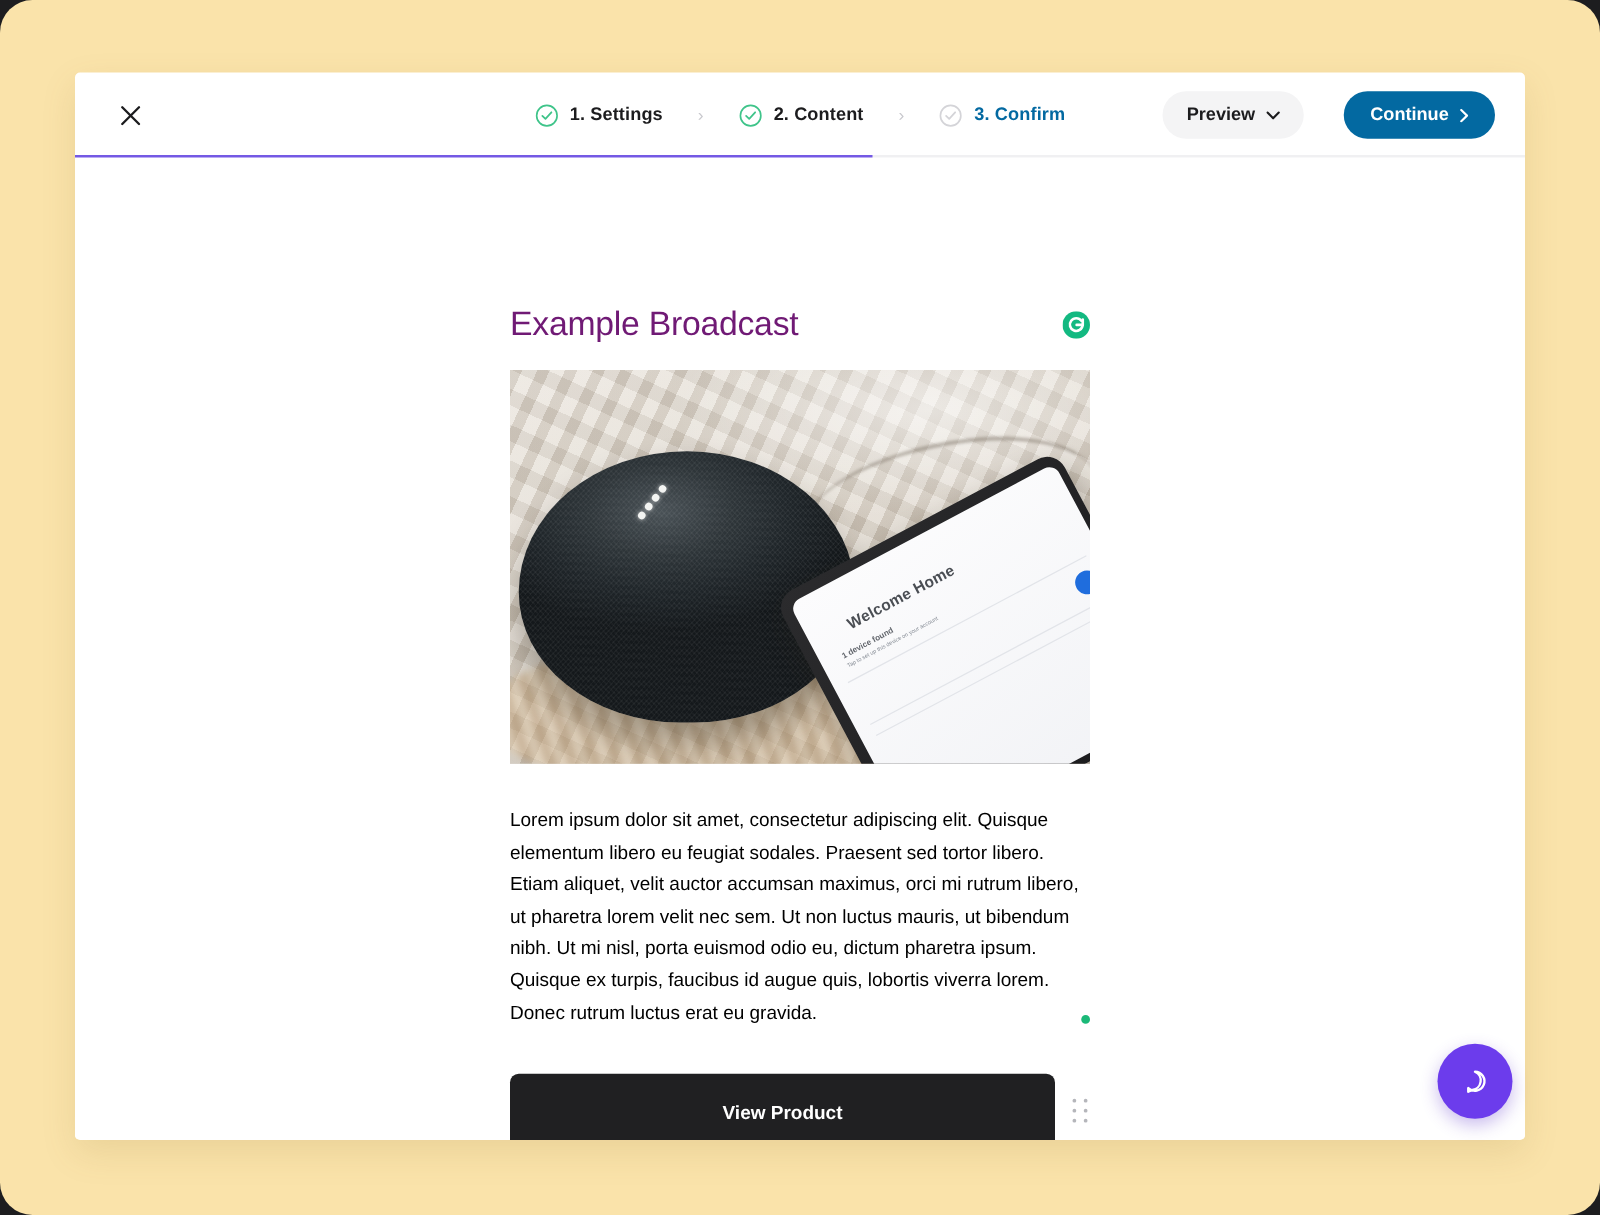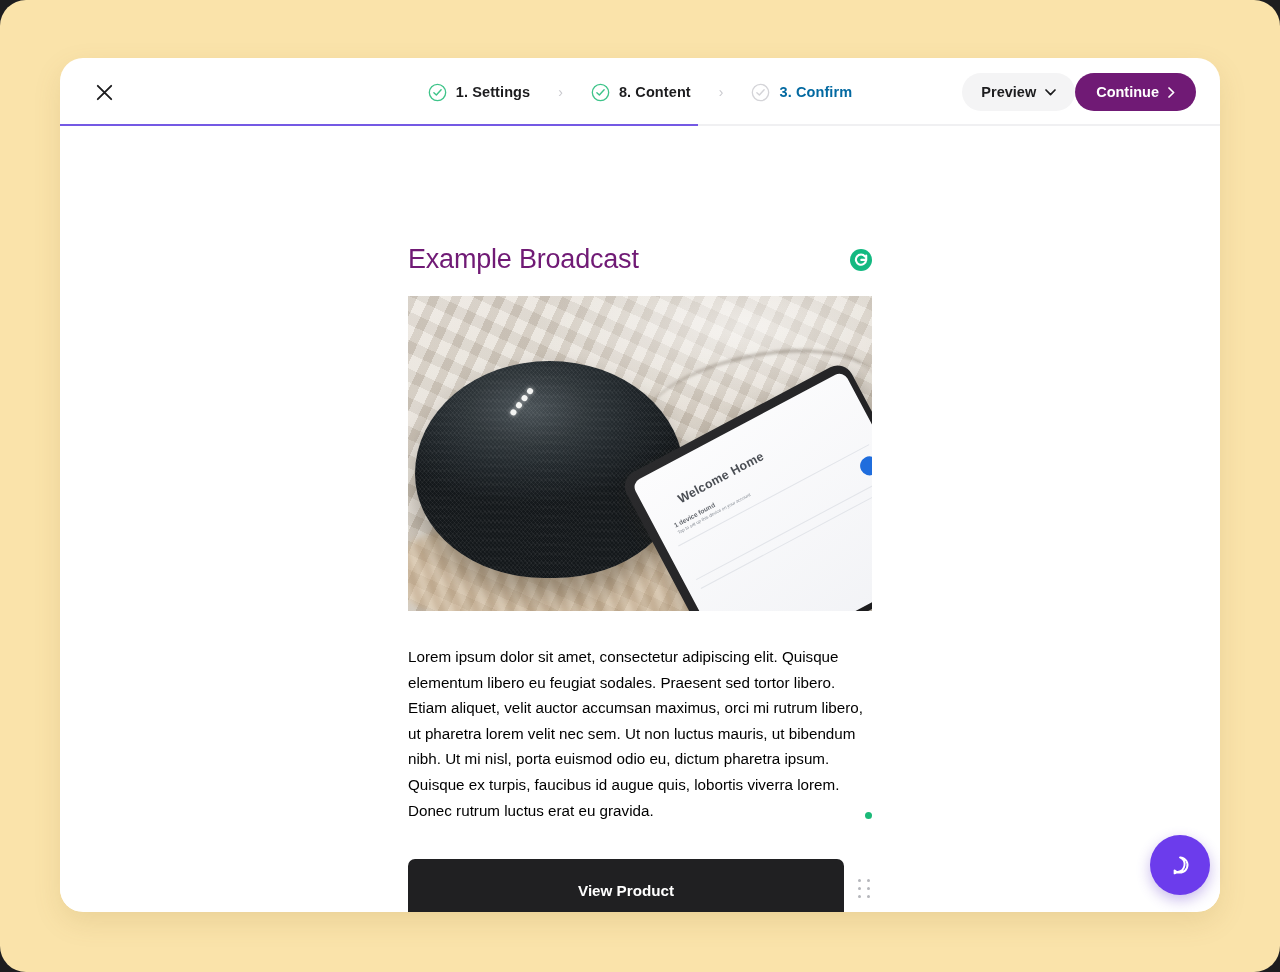--- a/index.html
+++ b/index.html
@@ -22,21 +22,21 @@
   }
 
   
   .card {
     position: absolute;
     left: 60px;
     top: 58px;
     width: 1160px;
     height: 854px;
     background: #ffffff;
-    border-radius: 23px;
+    border-radius: 4px;
     box-shadow: 0 10px 28px rgba(130, 100, 30, 0.13);
     overflow: hidden;
   }
 
   
   .header {
     position: relative;
     height: 68px;
     display: flex;
     align-items: center;
@@ -99,21 +99,21 @@
     font-size: 14px;
     margin: 0 22px;
     pointer-events: none;
     user-select: none;
   }
 
   .header-actions {
     margin-left: auto;
     display: flex;
     align-items: flex-start;
-    gap: 0;
+    gap: 32px;
     z-index: 2;
   }
 
   .preview-btn {
     display: flex;
     align-items: center;
     gap: 9px;
     background: #f4f4f5;
     border: none;
     border-radius: 999px;
@@ -123,21 +123,21 @@
     font-weight: bold;
     color: #1c1c1e;
     cursor: pointer;
     font-family: "Liberation Sans", sans-serif;
   }
 
   .continue-btn {
     display: flex;
     align-items: center;
     gap: 9px;
-    background: #701a75;
+    background: #0369a1;
     border: none;
     border-radius: 999px;
     padding: 12px 21px;
     height: 38px;
     font-size: 14.5px;
     font-weight: bold;
     color: #ffffff;
     cursor: pointer;
     font-family: "Liberation Sans", sans-serif;
   }
@@ -422,21 +422,21 @@
           <span class="step-label">1. Settings</span>
         </div>
 
         <span class="step-sep">›</span>
 
         <div class="step">
           <svg class="step-circle" viewBox="0 0 20 20">
             <circle cx="10" cy="10" r="8.6" fill="none" stroke="#3fc48a" stroke-width="1.4"></circle>
             <path d="M6.2 10.2 L8.8 12.7 L13.8 7.2" fill="none" stroke="#3fc48a" stroke-width="1.5" stroke-linecap="round" stroke-linejoin="round"></path>
           </svg>
-          <span class="step-label">8. Content</span>
+          <span class="step-label">2. Content</span>
         </div>
 
         <span class="step-sep">›</span>
 
         <div class="step inactive">
           <svg class="step-circle" viewBox="0 0 20 20">
             <circle cx="10" cy="10" r="8.6" fill="none" stroke="#d4d4d8" stroke-width="1.4"></circle>
             <path d="M6.2 10.2 L8.8 12.7 L13.8 7.2" fill="none" stroke="#d4d4d8" stroke-width="1.5" stroke-linecap="round" stroke-linejoin="round"></path>
           </svg>
           <span class="step-label">3. Confirm</span>

